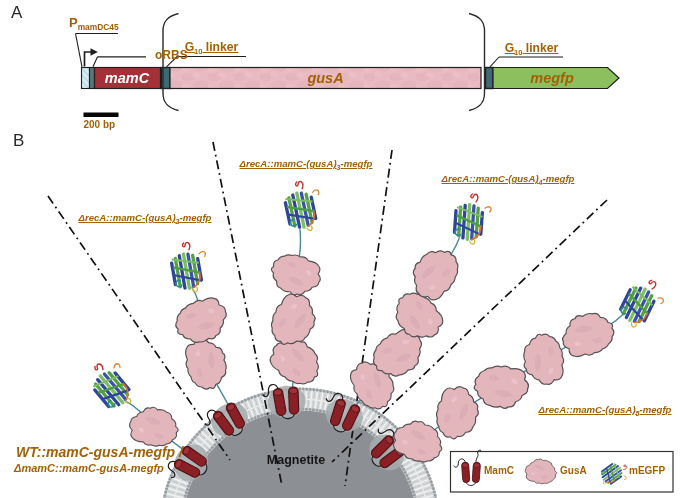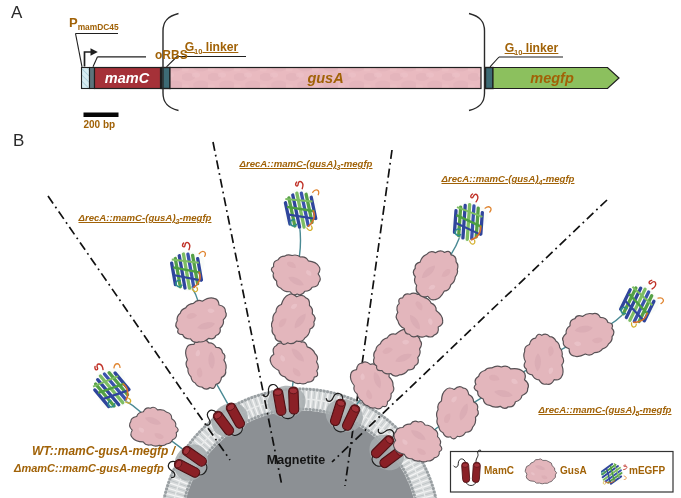--- a/index.html
+++ b/index.html
@@ -371,21 +371,21 @@
   <div class="txt blk center" style="left:176px;top:41px;width:71px;font-size:12.2px;"><span>G</span><span class="sublab" style="font-size:7.5px;">10</span><span> linker</span></div>
 
   <div class="txt blk center" style="left:496px;top:41.5px;width:71px;font-size:12.2px;"><span>G</span><span class="sublab" style="font-size:7.5px;">10</span><span> linker</span></div>
 
   <div class="txt genename" style="left:94px;top:70.5px;width:66px;color:#ffffff;">mamC</div>
   <div class="txt genename" style="left:170px;top:70.5px;width:311px;">gusA</div>
   <div class="txt genename" style="left:493px;top:70.5px;width:118px;">megfp</div>
 
   <div class="txt blk" style="left:83.5px;top:120px;font-size:10px;">200 bp</div>
 
-  <div class="txt strain" style="left:32px;top:445px;font-size:12px;transform-origin:left center;">WT::mamC-gusA-megfp /</div>
+  <div class="txt strain" style="left:16px;top:445px;font-size:14px;transform-origin:left center;">WT::mamC-gusA-megfp /</div>
   <div class="txt strain" style="left:14px;top:463px;font-size:11px;transform-origin:left center;">ΔmamC::mamC-gusA-megfp</div>
 
   <div class="txt strain center" style="left:45px;top:213px;width:200px;"><span>ΔrecA::mamC-(gusA)</span><span class="sub">2</span><span>-megfp</span></div>
 
   <div class="txt strain center" style="left:206px;top:159px;width:200px;"><span>ΔrecA::mamC-(gusA)</span><span class="sub">3</span><span>-megfp</span></div>
 
   <div class="txt strain center" style="left:408px;top:174px;width:200px;"><span>ΔrecA::mamC-(gusA)</span><span class="sub">4</span><span>-megfp</span></div>
 
   <div class="txt strain center" style="left:505px;top:404.5px;width:200px;"><span>ΔrecA::mamC-(gusA)</span><span class="sub">5</span><span>-megfp</span></div>
 

